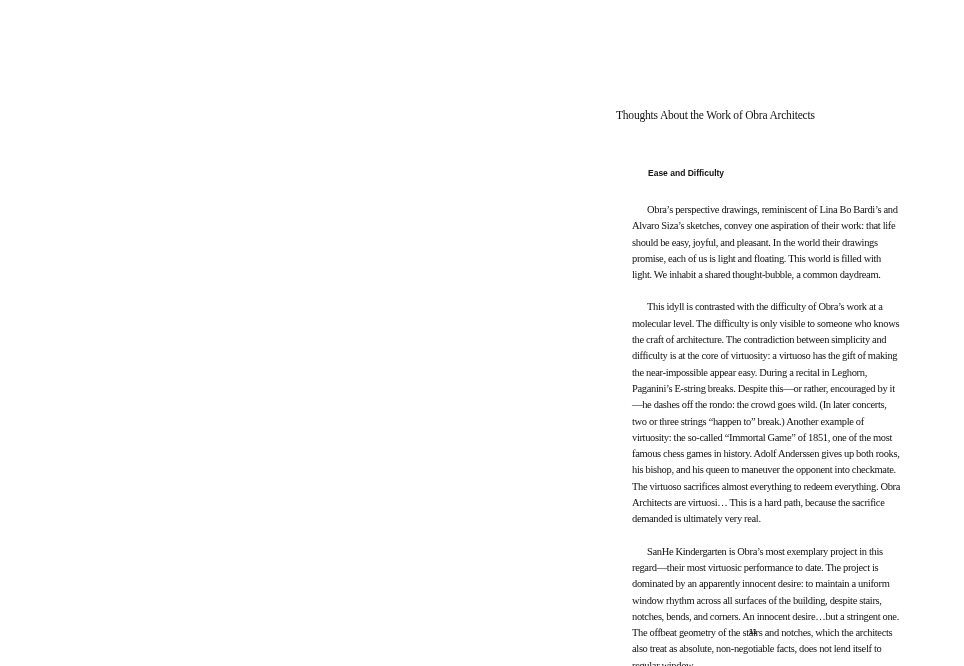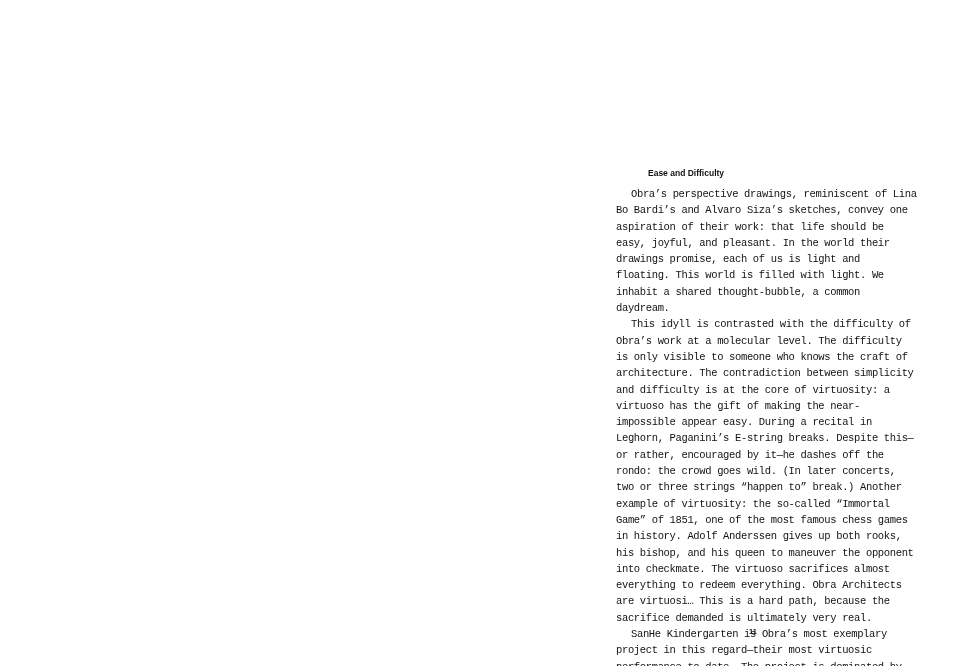--- a/index.html
+++ b/index.html
@@ -54,44 +54,44 @@
     left: 616px;
     top: 186px;
     width: 302px;
     font-size: 10.5px;
     line-height: 16.3px;
     letter-spacing: -0.35px;
     text-align: left;
     color: #121212;
   }
   .body-text p {
-    margin: 0;
+    margin: 16px;
     padding: 0;
     text-indent: 15px;
-    font-family: Liberation Mono, monospace;
   }
   .folio {
     position: absolute;
     left: 742px;
     top: 627px;
     width: 22px;
     text-align: center;
     font-family: "Liberation Sans", sans-serif;
     font-weight: bold;
     font-size: 7.5px;
     color: #121212;
   }
 </style>
 </head>
 <body>
 
 <div class="spread">
   <div class="page-left"></div>
   <div class="page-right"></div>
 
+  <div class="chapter-title">Thoughts About the Work of Obra Architects</div>
 
   <div class="section-heading">Ease and Difficulty</div>
 
   <div class="body-text">
     <p>Obra’s perspective drawings, reminiscent of Lina Bo Bardi’s and Alvaro Siza’s sketches, convey one aspiration of their work: that life should be easy, joyful, and pleasant. In the world their drawings promise, each of us is light and floating. This world is filled with light. We inhabit a shared thought-bubble, a common daydream.</p>
     <p>This idyll is contrasted with the difficulty of Obra’s work at a molecular level. The difficulty is only visible to someone who knows the craft of architecture. The contradiction between simplicity and difficulty is at the core of virtuosity: a virtuoso has the gift of making the near-impossible appear easy. During a recital in Leghorn, Paganini’s E-string breaks. Despite this—or rather, encouraged by it—he dashes off the rondo: the crowd goes wild. (In later concerts, two or three strings “happen to” break.) Another example of virtuosity:  the so-called “Immortal Game” of 1851, one of the most famous chess games in history. Adolf Anderssen gives up both rooks, his bishop, and his queen to maneuver the opponent into checkmate. The virtuoso sacrifices almost everything to redeem everything. Obra Architects are virtuosi… This is a hard path, because the sacrifice demanded is ultimately very real.</p>
     <p>SanHe Kindergarten is Obra’s most exemplary project in this regard—their most virtuosic performance to date. The project is dominated by an apparently innocent desire: to maintain a uniform window rhythm across all surfaces of the building, despite stairs, notches, bends, and corners. An innocent desire…but a stringent one.  The offbeat geometry of the stairs and notches, which the architects also treat as absolute, non-negotiable facts, does not lend itself to regular window</p>
   </div>
 
   <div class="folio">11</div>

